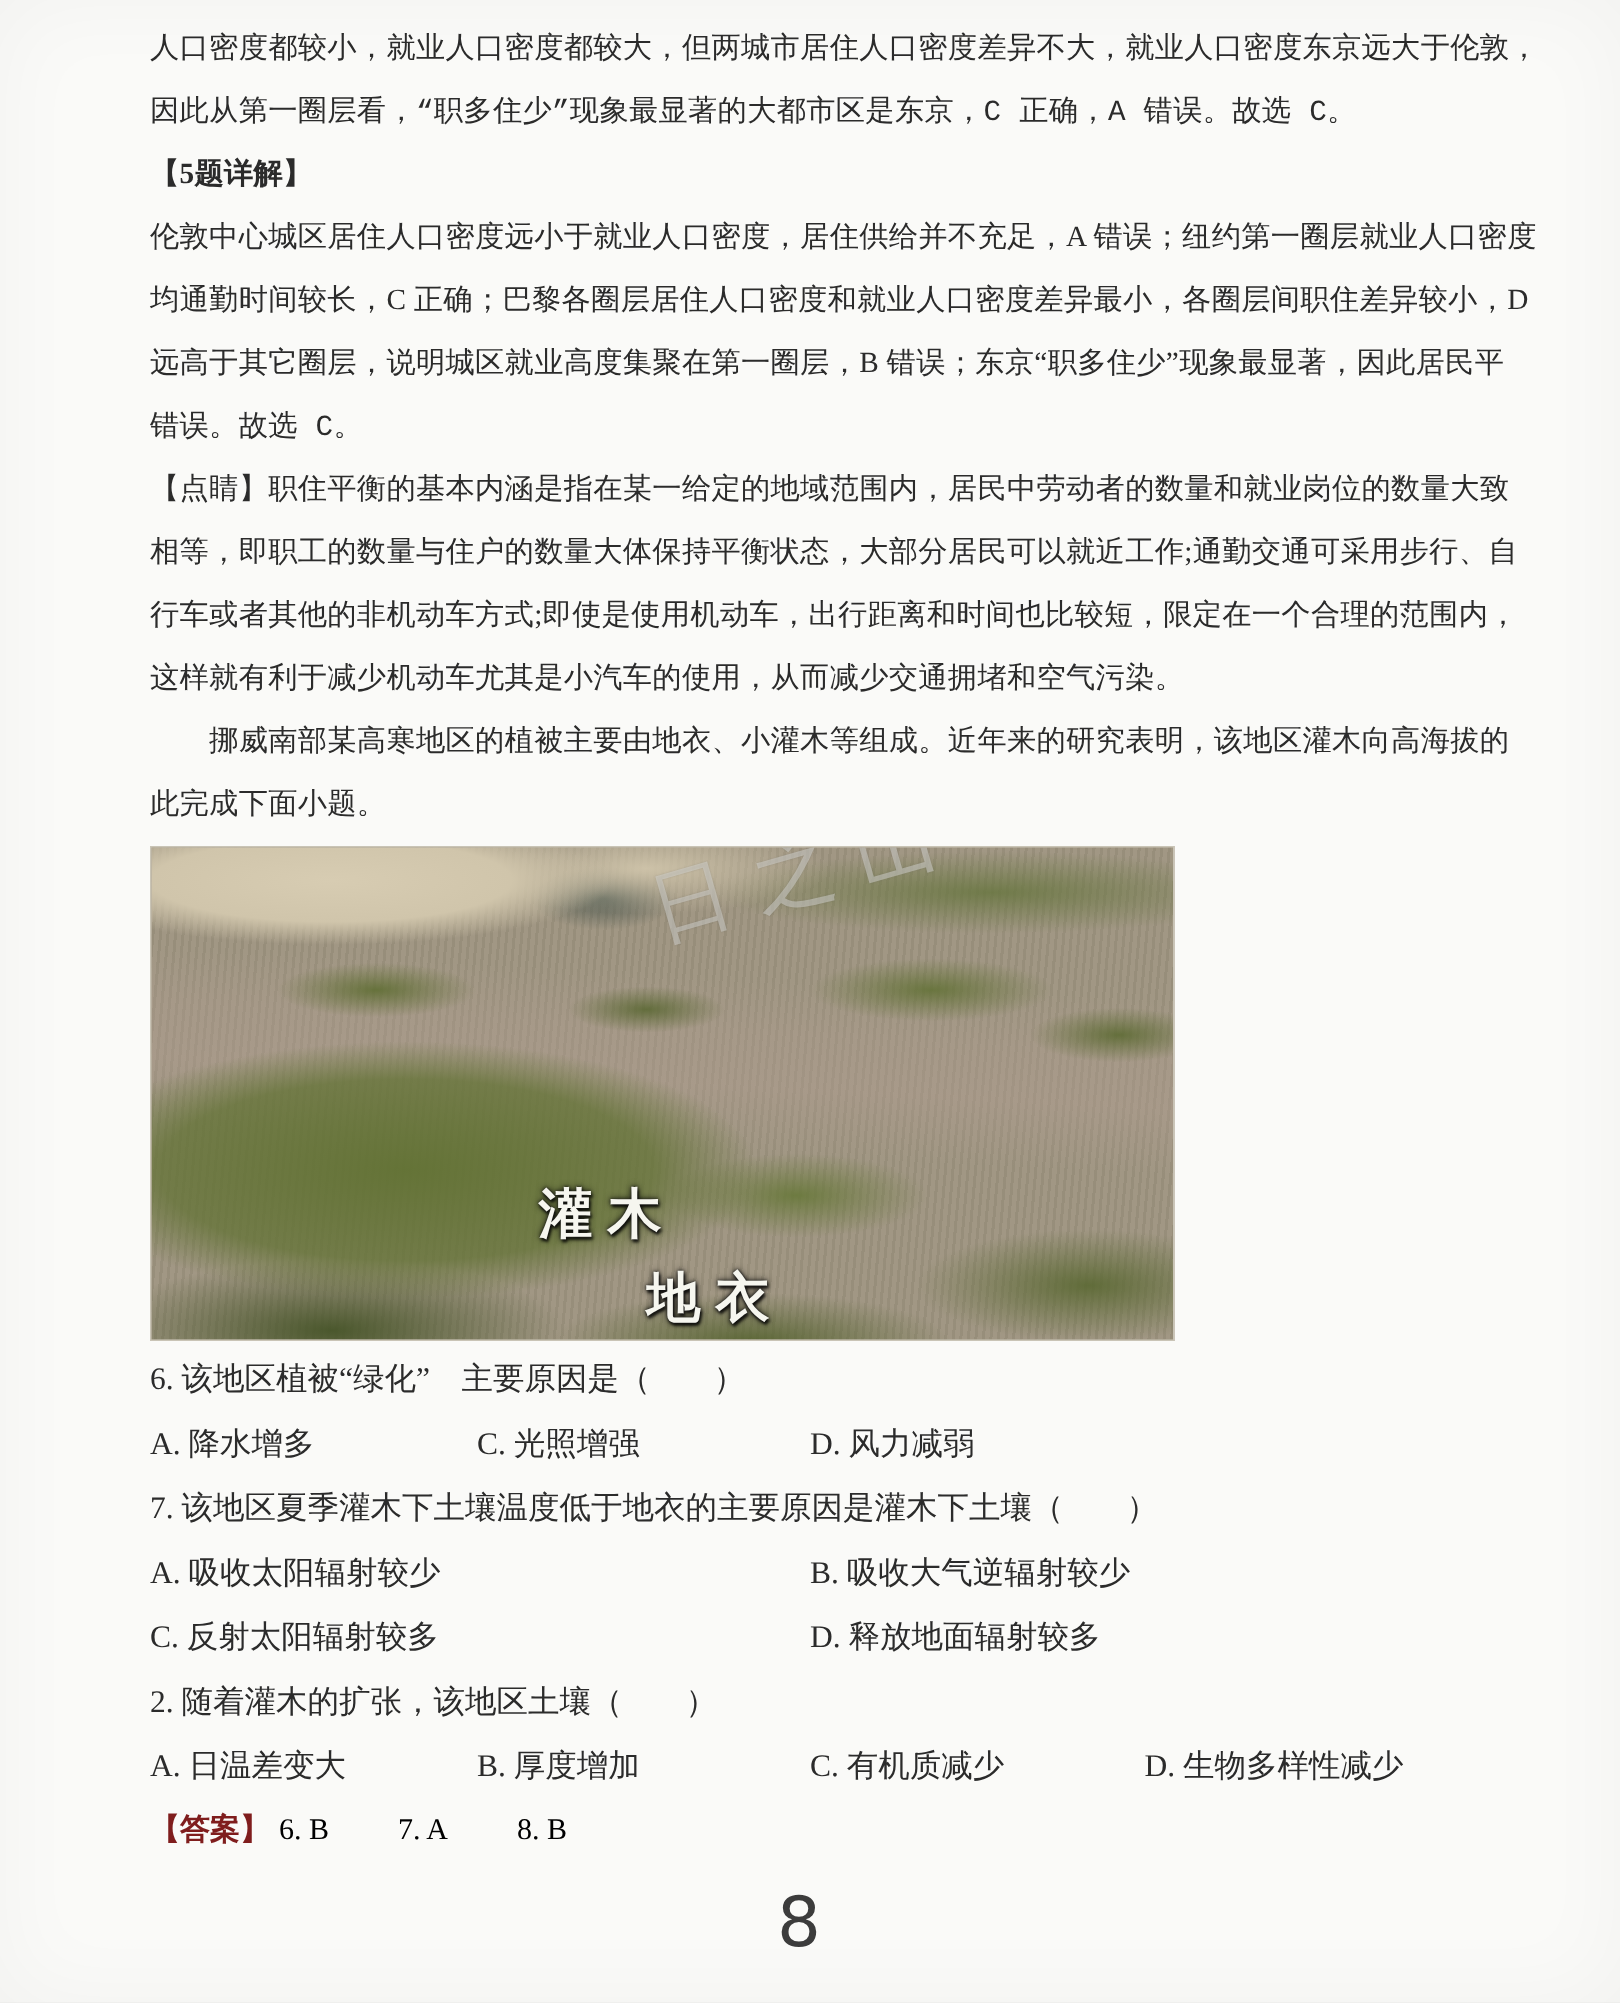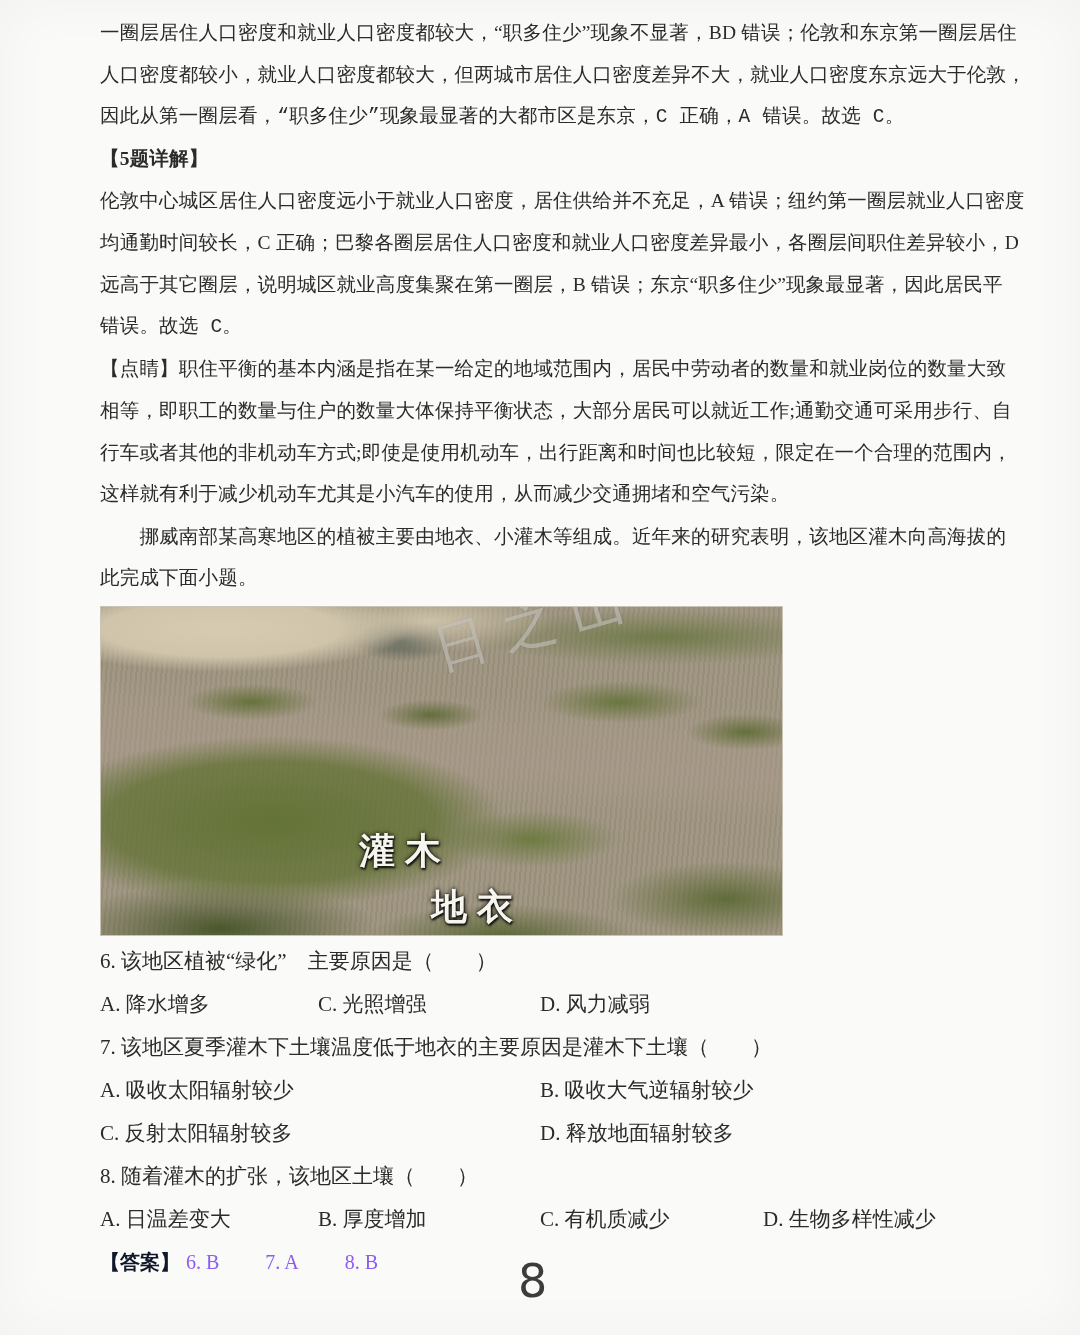--- a/index.html
+++ b/index.html
@@ -72,37 +72,36 @@
     white-space:nowrap;
   }
   
   .questions{margin-top:4px;}
   .qrow{font-size:21px;line-height:43px;white-space:nowrap;}
   .opts4{display:grid;grid-template-columns:218px 222px 223px 1fr;}
   .opts2{display:grid;grid-template-columns:440px 1fr;}
   .opt{white-space:nowrap;}
   
   .answer-row{display:flex;align-items:baseline;font-size:20px;line-height:43px;}
-  .answer-label{color:#0f172a;font-weight:600;margin-right:6px;}
-  .answer-item{color:#8b5cf6;margin-right:46px;}
+  .answer-label{color:#7f1d1d;font-weight:600;margin-right:6px;}
+  .answer-item{color:#000000;margin-right:46px;}
   
   .pagenum{
     position:absolute;left:518px;top:1254px;
     font-family:"DejaVu Sans","Liberation Sans",sans-serif;
     font-size:46px;color:#3c3c3c;
   }
 </style>
 </head>
 <body>
 
 <div class="page">
   <div class="content">
 
     <div>
-      <div class="line">一圈层居住人口密度和就业人口密度都较大，“职多住少”现象不显著，BD 错误；伦敦和东京第一圈层居住</div>
       <div class="line">人口密度都较小，就业人口密度都较大，但两城市居住人口密度差异不大，就业人口密度东京远大于伦敦，</div>
       <div class="line last">因此从第一圈层看，“职多住少”现象最显著的大都市区是东京，C 正确，A 错误。故选 C。</div>
     </div>
 
     <div class="line heading">【5题详解】</div>
 
     <div>
       <div class="line">伦敦中心城区居住人口密度远小于就业人口密度，居住供给并不充足，A 错误；纽约第一圈层就业人口密度</div>
       <div class="line">均通勤时间较长，C 正确；巴黎各圈层居住人口密度和就业人口密度差异最小，各圈层间职住差异较小，D</div>
       <div class="line">远高于其它圈层，说明城区就业高度集聚在第一圈层，B 错误；东京“职多住少”现象最显著，因此居民平</div>
@@ -139,21 +138,21 @@
       <div class="qrow">7. 该地区夏季灌木下土壤温度低于地衣的主要原因是灌木下土壤（　　）</div>
       <div class="qrow opts2">
         <span class="opt">A. 吸收太阳辐射较少</span>
         <span class="opt">B. 吸收大气逆辐射较少</span>
       </div>
       <div class="qrow opts2">
         <span class="opt">C. 反射太阳辐射较多</span>
         <span class="opt">D. 释放地面辐射较多</span>
       </div>
 
-      <div class="qrow">8. 随着灌木的扩张，该地区土壤（　　）</div>
+      <div class="qrow">2. 随着灌木的扩张，该地区土壤（　　）</div>
       <div class="qrow opts4">
         <span class="opt">A. 日温差变大</span>
         <span class="opt">B. 厚度增加</span>
         <span class="opt">C. 有机质减少</span>
         <span class="opt">D. 生物多样性减少</span>
       </div>
 
       <div class="answer-row">
         <span class="answer-label">【答案】</span>
         <span class="answer-item">6. B</span>

